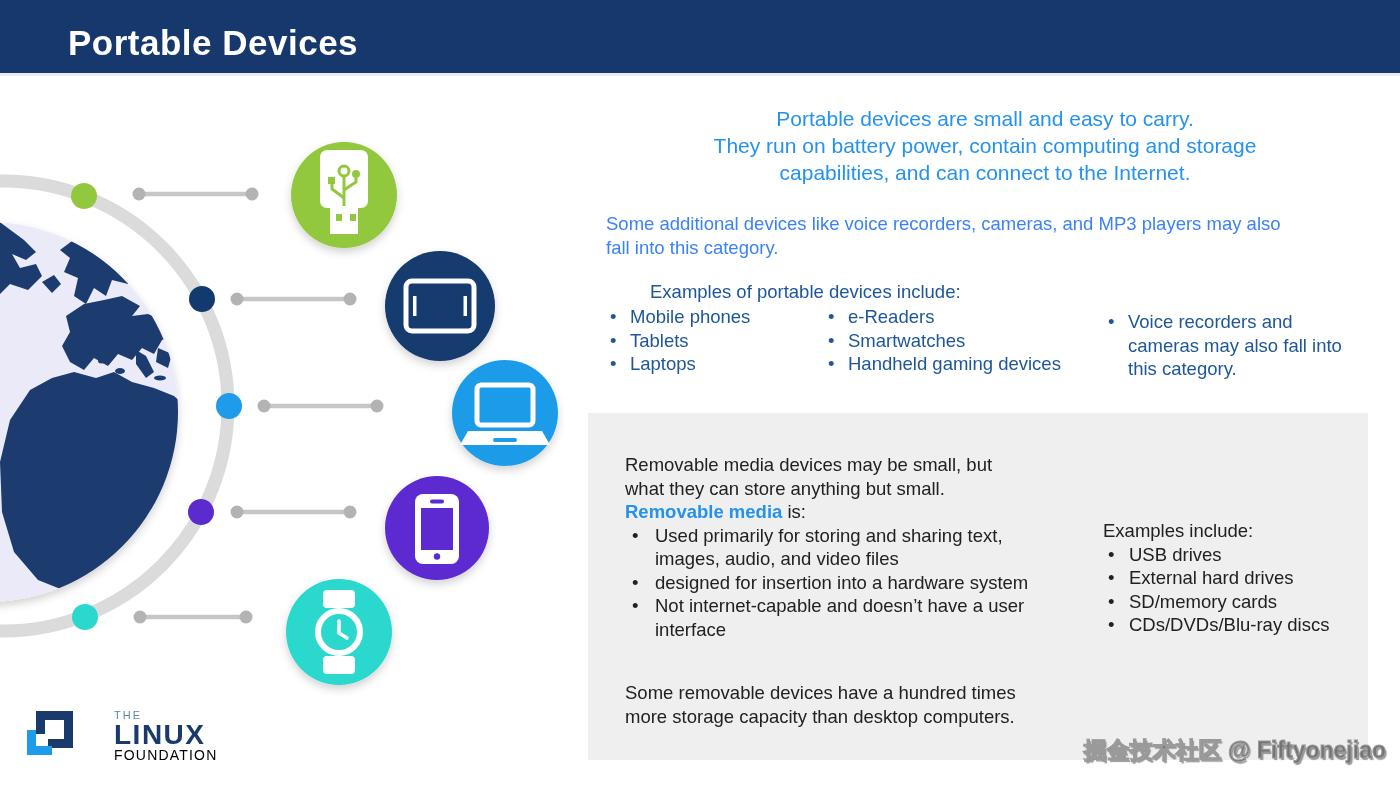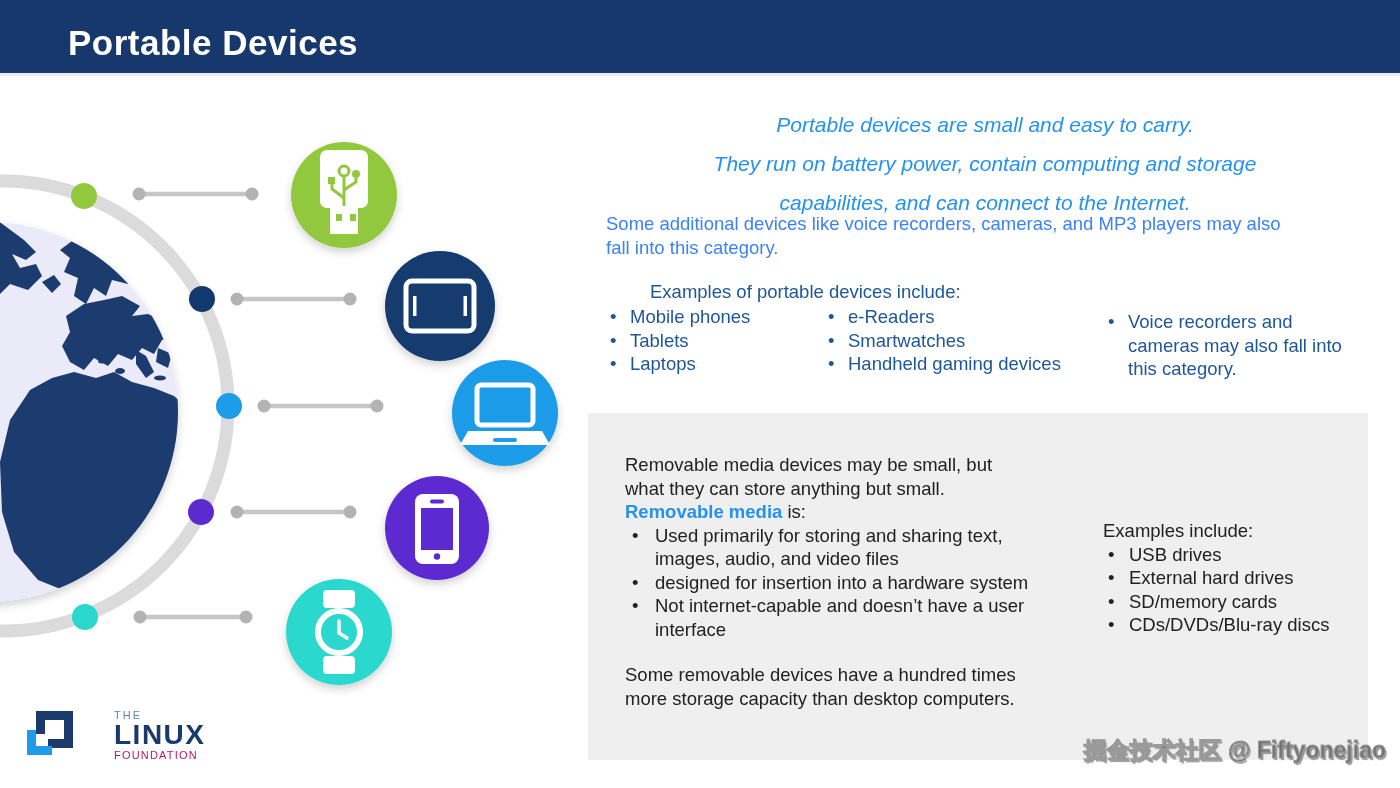--- a/index.html
+++ b/index.html
@@ -15,22 +15,22 @@
   }
   .header .title {
     position:absolute; left:68px; top:23px; margin:0;
     font-size:35px; font-weight:bold; color:#ffffff; letter-spacing:0.5px;
   }
   
   .left-graphic { position:absolute; left:0; top:0; width:600px; height:788px; }
   
   .intro {
     position:absolute; left:590px; top:105px; width:790px;
-    text-align:center; font-size:21px; line-height:39px;
-    color:#2492EE; white-space:pre-line;font-style:italic;
+    text-align:center; font-size:21px; line-height:27px;
+    color:#2492EE; white-space:pre-line;
   }
   .additional {
     position:absolute; left:606px; top:212px; width:760px;
     font-size:18.5px; line-height:24px; color:#3b82f6; white-space:pre-line;
   }
   .ex-heading {
     position:absolute; left:606px; top:281px;
     font-size:18.5px; color:#1D5699;margin-left:44px;
   }
   .ex-col { position:absolute; top:305px; color:#1D5699; font-size:18.5px; line-height:23.5px; }
@@ -45,32 +45,32 @@
   .gray-box {
     position:absolute; left:588px; top:413px; width:780px; height:347px;
     background:#EFEFEF;
   }
   .rm-left {
     position:absolute; left:37px; top:40px; width:445px;
     font-size:18.5px; line-height:23.5px; color:#212121;
   }
   .rm-term { color:#2492EE; font-weight:bold; }
   .rm-bullets .b-dot { flex:0 0 30px; padding-left:7px; }
-  .rm-note { margin-top:22px; }
+  .rm-note { margin-top:40px; }
   .rm-right {
     position:absolute; left:515px; top:106px; width:260px;
     font-size:18.5px; line-height:23.5px; color:#212121;
   }
   .rm-ex-list .b-dot { flex:0 0 26px; padding-left:5px; }
   
   .lf-logo { position:absolute; left:26px; top:708px; display:flex; align-items:flex-start;gap:29px; }
   .lf-text { margin-left:9px; padding-top:2px; }
   .lf-the { font-size:11px; color:#6286A6; letter-spacing:2px; line-height:11px; }
   .lf-linux { font-size:28px; font-weight:bold; color:#1A3A6B; letter-spacing:1.5px; line-height:27px; }
-  .lf-foundation { font-size:11px; color:#be185d; letter-spacing:1.2px; line-height:14px; }
+  .lf-foundation { font-size:14px; color:#000000; letter-spacing:1.2px; line-height:14px; }
   
   .watermark {
     position:absolute; right:14px; top:735px;
     font-size:23px; font-weight:bold; color:#737373;
     -webkit-text-stroke:1px #9a9a9a;
     text-shadow:1.5px 1.5px 1px rgba(70,70,70,0.55);
   }
 </style>
 </head>
 <body>

